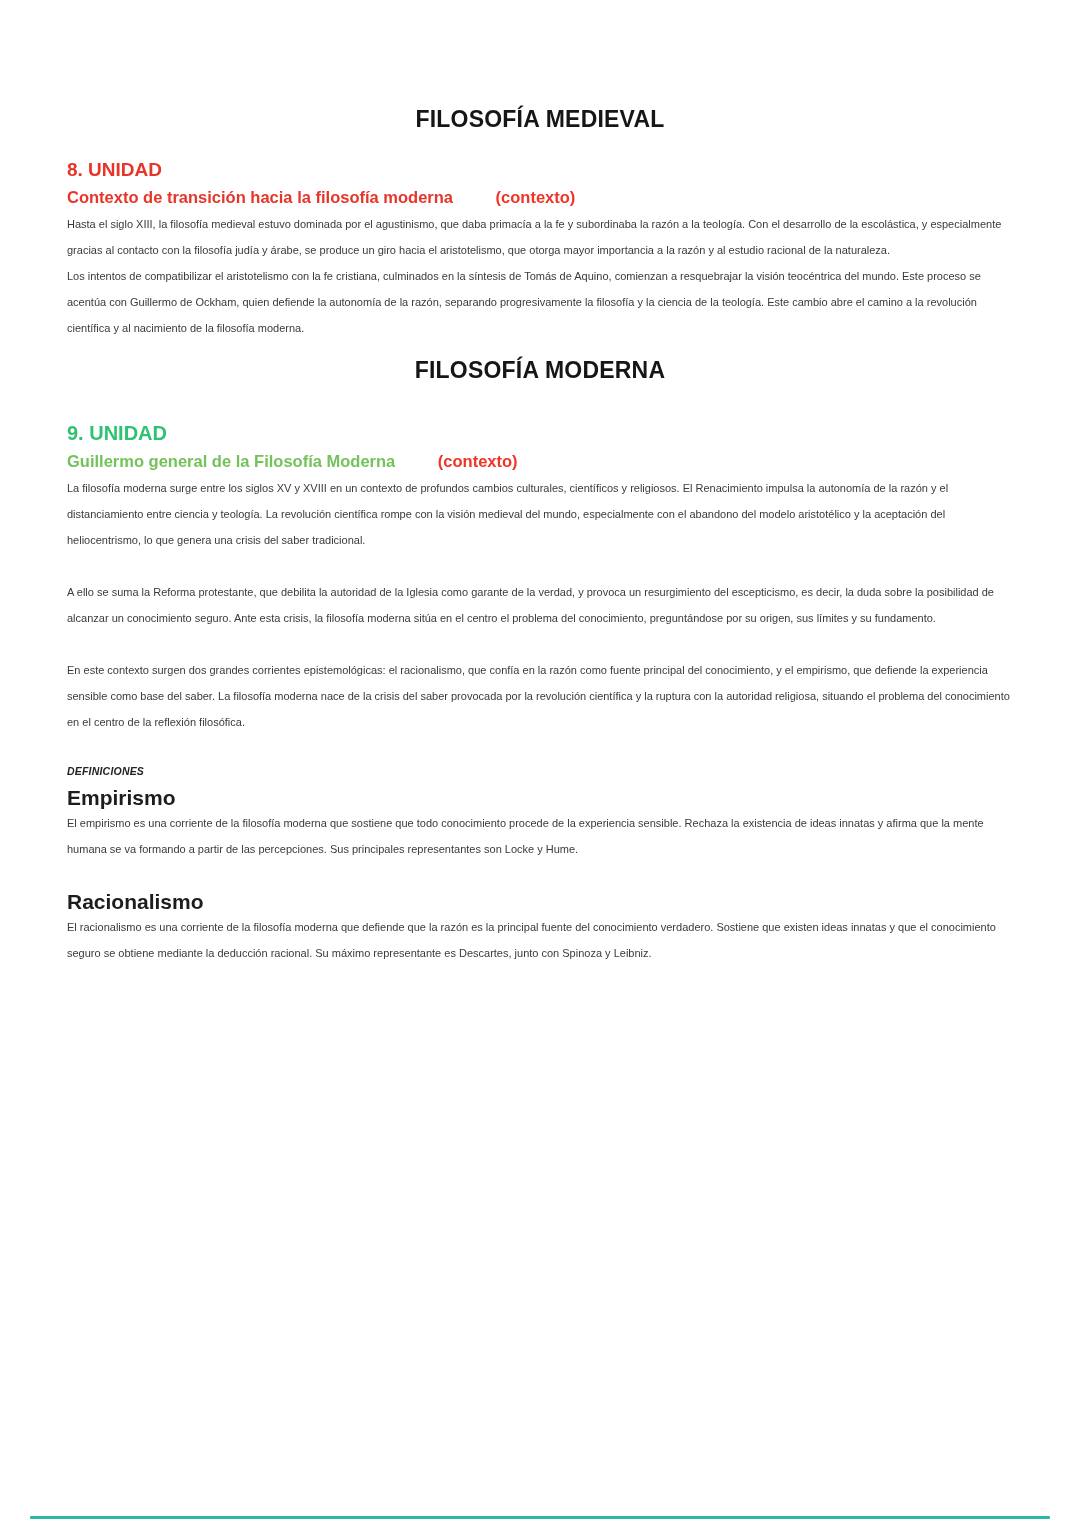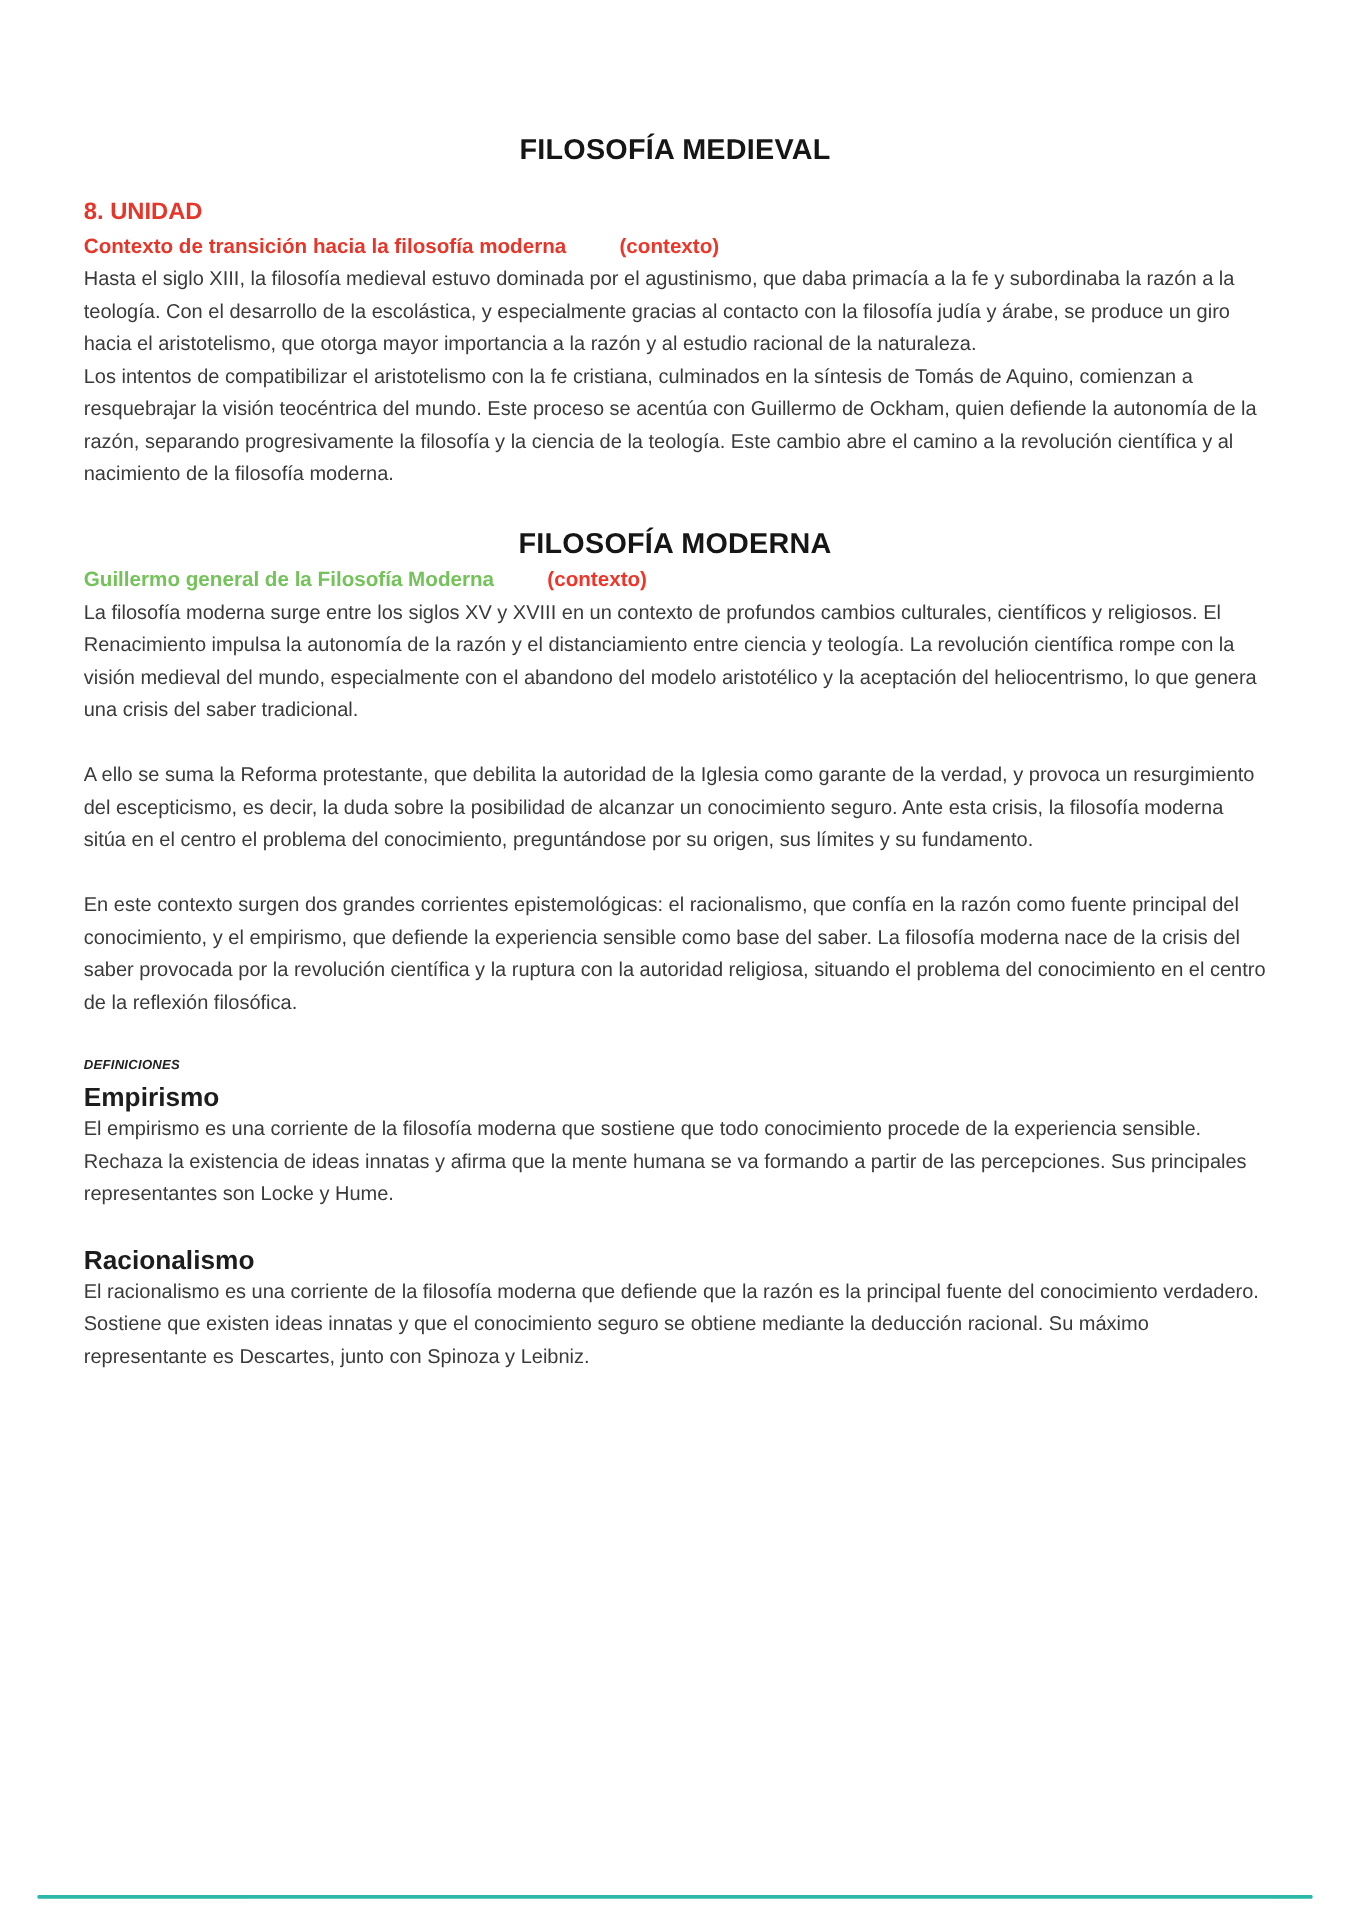--- a/index.html
+++ b/index.html
@@ -17,39 +17,39 @@
     padding: 106px 67px 12px 67px;
     overflow: hidden;
   }
   .doc-title {
     text-align: center;
     font-size: 23px;
     font-weight: 700;
     color: #161616;
     letter-spacing: 0.2px;
   }
-  .moderna-title { margin-top: 28px; }
+  .moderna-title { margin-top: 16px; }
   .section-heading {
     font-size: 19px;
     font-weight: 700;
     margin-top: 38px;
   }
   .section-heading.green-heading { font-size: 20px; }
   .red { color: #e63529; margin-top: 26px; }
   .green-heading { color: #2ec272; }
   .subtitle-line {
     font-size: 16.5px;
     font-weight: 700;
     margin-top: 7px;
     color: #e63529;
   }
   .subtitle-green { color: #74c25a; }
   .contexto { color: #f03428; margin-left: 38px; }
   p.body {
-    font-size: 16px;
+    font-size: 11px;
     line-height: 26px;
     color: #3a3a3a;
     margin-top: 4px;
   }
   p.body.spaced { margin-top: 26px; }
   p.body.flush { margin-top: 0; }
   .corrientes { margin-top: 30px; }
   .corrientes-heading {
     font-size: 16.5px;
     font-weight: 700;
@@ -94,20 +94,21 @@
       <span class="red">Contexto de transición hacia la filosofía moderna</span>
       <span class="contexto">(contexto)</span>
     </p>
     <p class="body">Hasta el siglo XIII, la filosofía medieval estuvo dominada por el agustinismo, que daba primacía a la fe y subordinaba la razón a la teología. Con el desarrollo de la escolástica, y especialmente gracias al contacto con la filosofía judía y árabe, se produce un giro hacia el aristotelismo, que otorga mayor importancia a la razón y al estudio racional de la naturaleza.</p>
     <p class="body flush">Los intentos de compatibilizar el aristotelismo con la fe cristiana, culminados en la síntesis de Tomás de Aquino, comienzan a resquebrajar la visión teocéntrica del mundo. Este proceso se acentúa con Guillermo de Ockham, quien defiende la autonomía de la razón, separando progresivamente la filosofía y la ciencia de la teología. Este cambio abre el camino a la revolución científica y al nacimiento de la filosofía moderna.</p>
   </section>
 
   <h1 class="doc-title moderna-title">FILOSOFÍA MODERNA</h1>
 
   <section class="unit">
+    <h2 class="section-heading green-heading">9. UNIDAD</h2>
     <p class="subtitle-line">
       <span class="subtitle-green">Guillermo general de la Filosofía Moderna</span>
       <span class="contexto">(contexto)</span>
     </p>
     <p class="body">La filosofía moderna surge entre los siglos XV y XVIII en un contexto de profundos cambios culturales, científicos y religiosos. El Renacimiento impulsa la autonomía de la razón y el distanciamiento entre ciencia y teología. La revolución científica rompe con la visión medieval del mundo, especialmente con el abandono del modelo aristotélico y la aceptación del heliocentrismo, lo que genera una crisis del saber tradicional.</p>
     <p class="body spaced">A ello se suma la Reforma protestante, que debilita la autoridad de la Iglesia como garante de la verdad, y provoca un resurgimiento del escepticismo, es decir, la duda sobre la posibilidad de alcanzar un conocimiento seguro. Ante esta crisis, la filosofía moderna sitúa en el centro el problema del conocimiento, preguntándose por su origen, sus límites y su fundamento.</p>
     <p class="body spaced">En este contexto surgen dos grandes corrientes epistemológicas: el racionalismo, que confía en la razón como fuente principal del conocimiento, y el empirismo, que defiende la experiencia sensible como base del saber. La filosofía moderna nace de la crisis del saber provocada por la revolución científica y la ruptura con la autoridad religiosa, situando el problema del conocimiento en el centro de la reflexión filosófica.</p>
   </section>
 
   <section class="corrientes">

